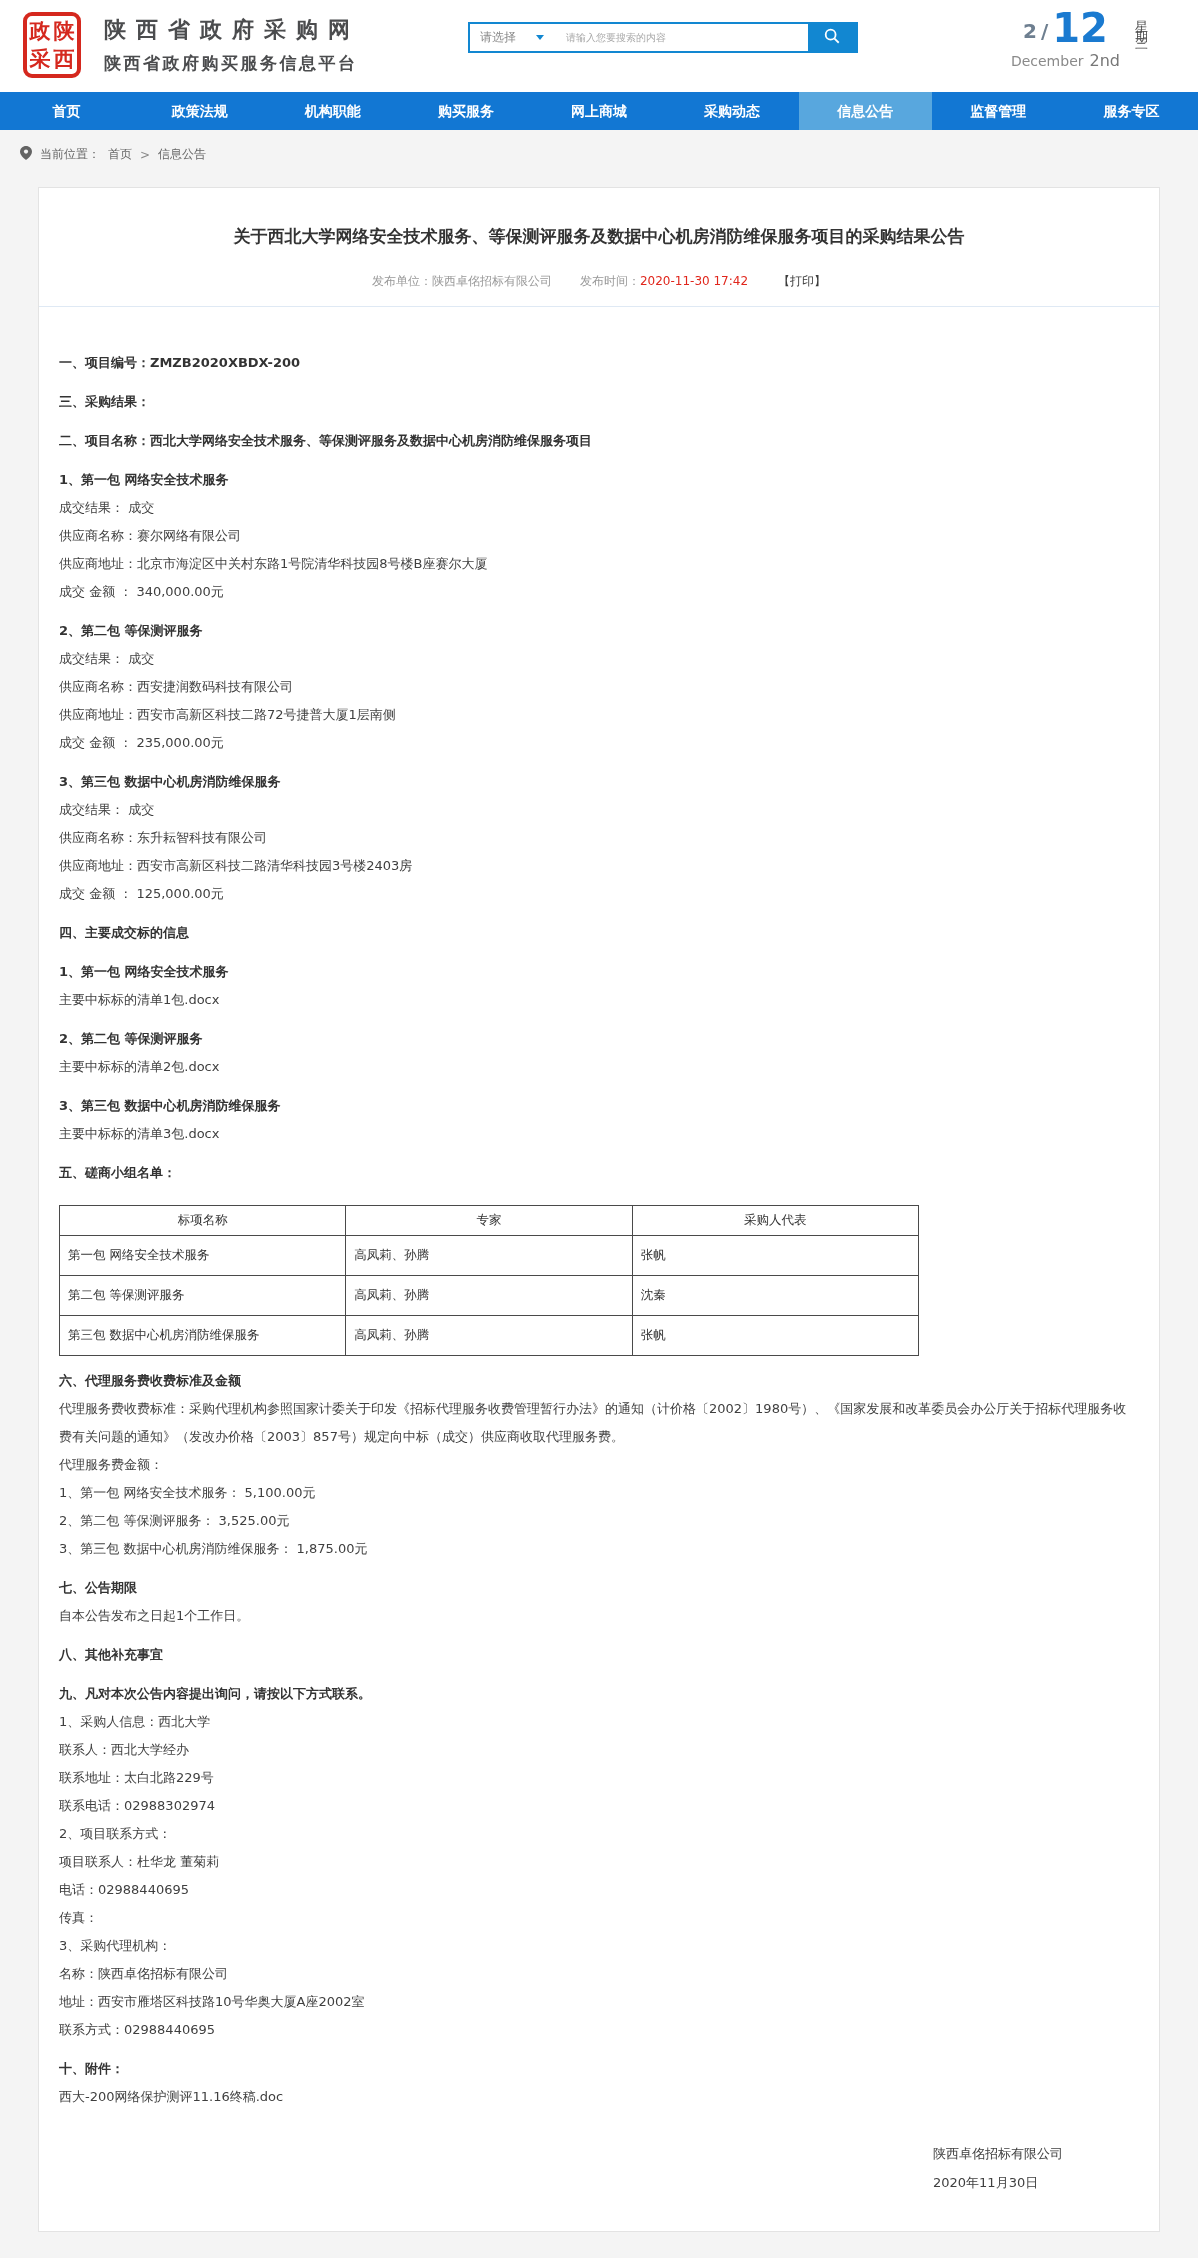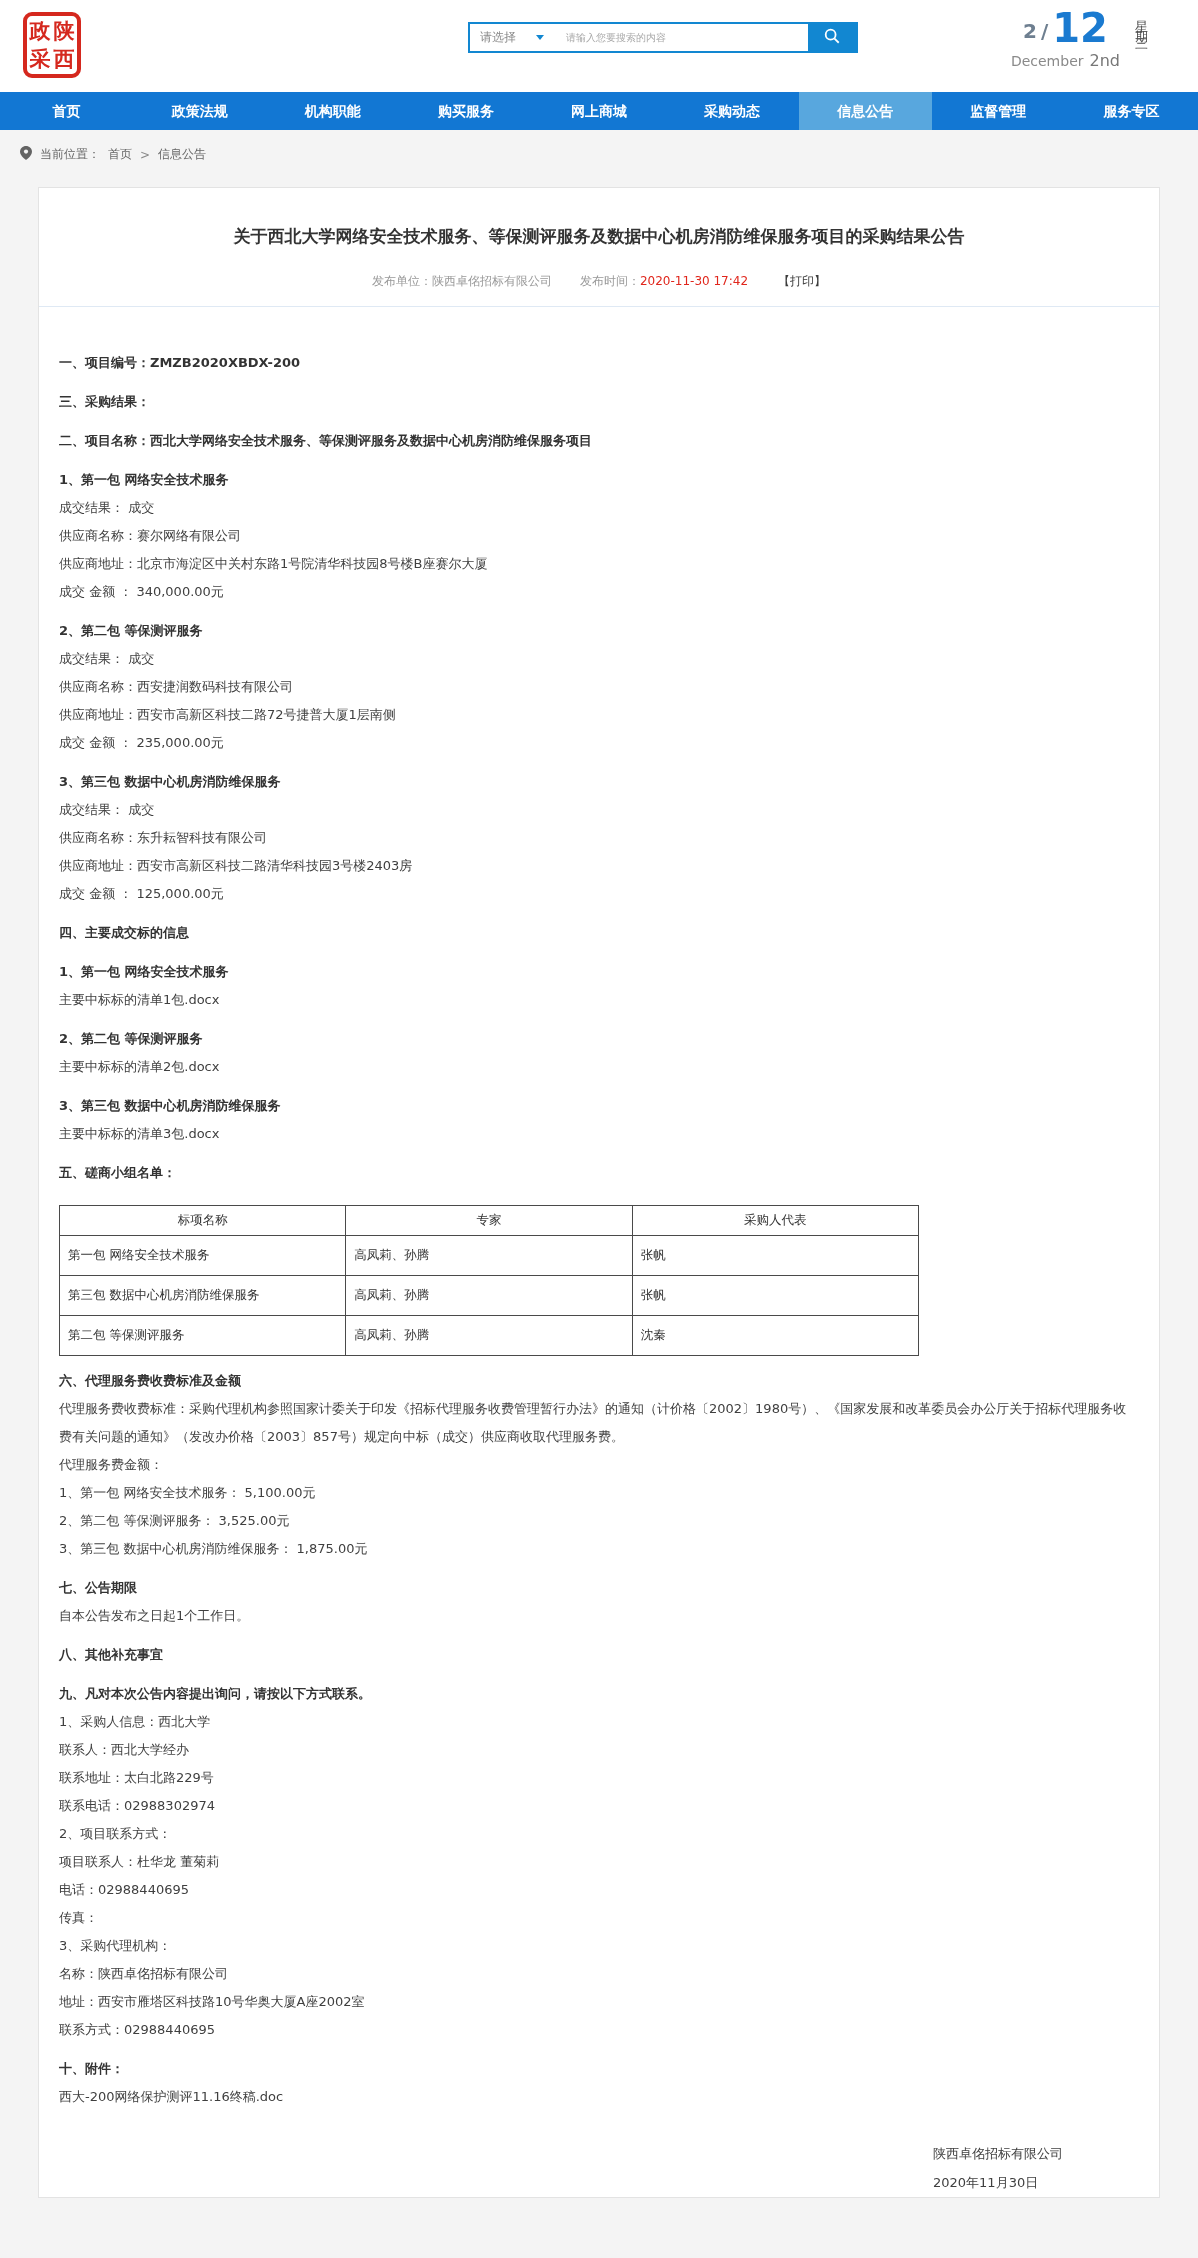--- a/index.html
+++ b/index.html
@@ -41,21 +41,21 @@
   .nav { display:flex; background:#1277d3; height:38px; }
   .nav-item { flex:1; text-align:center; line-height:38px; color:#fff; font-size:14px; font-weight:bold; cursor:pointer; }
   .nav-item.active { background:#58a7de; }
 
   
   .crumb { padding:16px 0 10px 20px; font-size:12px; color:#666; display:flex; align-items:center; gap:8px; }
   .crumb a { color:#666; text-decoration:none; cursor:pointer; }
   .crumb .sep { color:#888; }
 
   
-  .card { margin:14px 38px 0 38px; background:#fff; border:1px solid #e3e3e3; }
+  .card { margin:14px 38px 0 38px; background:#fff; border:1px solid #e3e3e3; padding-bottom:34px; }
   .article-title { text-align:center; font-size:17px; font-weight:bold; color:#333; padding:36px 60px 0; line-height:25px; }
   .article-meta { text-align:center; font-size:12px; color:#999; margin:24px 0 15px;
     border-bottom:1px solid #dfe9f4; padding-bottom:16px; }
   .article-meta .m-label { color:#999; }
   .article-meta .m-pub { color:#999; margin-right:28px; }
   .article-meta .m-time { color:#e0261c; margin-right:30px; }
   .article-meta .m-print { color:#3c3c3c; cursor:pointer; }
 
   .article-body { padding:16px 20px 0; font-size:13px; color:#3f3f3f; }
   .blk-h { font-weight:bold; color:#333; line-height:28px; margin-top:11px; }
@@ -73,20 +73,24 @@
 </style>
 </head>
 <body>
 
 <div class="header">
   <div class="logo-seal">
     <span>政</span>
     <span>陕</span>
     <span>采</span>
     <span>西</span>
+  </div>
+  <div class="brand">
+    <div class="brand-title">陕西省政府采购网</div>
+    <div class="brand-sub">陕西省政府购买服务信息平台</div>
   </div>
   <div class="search">
     <div class="search-select">
       <span>请选择</span>
       <span class="caret"></span>
     </div>
     <input class="search-input" type="text" placeholder="请输入您要搜索的内容" style="">
     <button class="search-btn">
       <span>
         <svg width="18" height="18" viewBox="0 0 20 20">
@@ -176,28 +180,28 @@
             <th>采购人代表</th>
           </tr>
         </thead>
         <tbody>
           <tr>
             <td>第一包 网络安全技术服务</td>
             <td>高凤莉、孙腾</td>
             <td>张帆</td>
           </tr>
           <tr>
+            <td>第二包 等保测评服务</td>
+            <td>高凤莉、孙腾</td>
+            <td>沈秦</td>
+          </tr>
+          <tr>
             <td>第三包 数据中心机房消防维保服务</td>
             <td>高凤莉、孙腾</td>
             <td>张帆</td>
-          </tr>
-          <tr>
-            <td>第二包 等保测评服务</td>
-            <td>高凤莉、孙腾</td>
-            <td>沈秦</td>
           </tr>
         </tbody>
       </table>
       <div class="blk-h">六、代理服务费收费标准及金额</div>
       <div class="blk-p">代理服务费收费标准：采购代理机构参照国家计委关于印发《招标代理服务收费管理暂行办法》的通知（计价格〔2002〕1980号）、《国家发展和改革委员会办公厅关于招标代理服务收费有关问题的通知》（发改办价格〔2003〕857号）规定向中标（成交）供应商收取代理服务费。</div>
       <div class="blk-p">代理服务费金额：</div>
       <div class="blk-p">1、第一包 网络安全技术服务： 5,100.00元</div>
       <div class="blk-p">2、第二包 等保测评服务： 3,525.00元</div>
       <div class="blk-p">3、第三包 数据中心机房消防维保服务： 1,875.00元</div>
       <div class="blk-h">七、公告期限</div>

